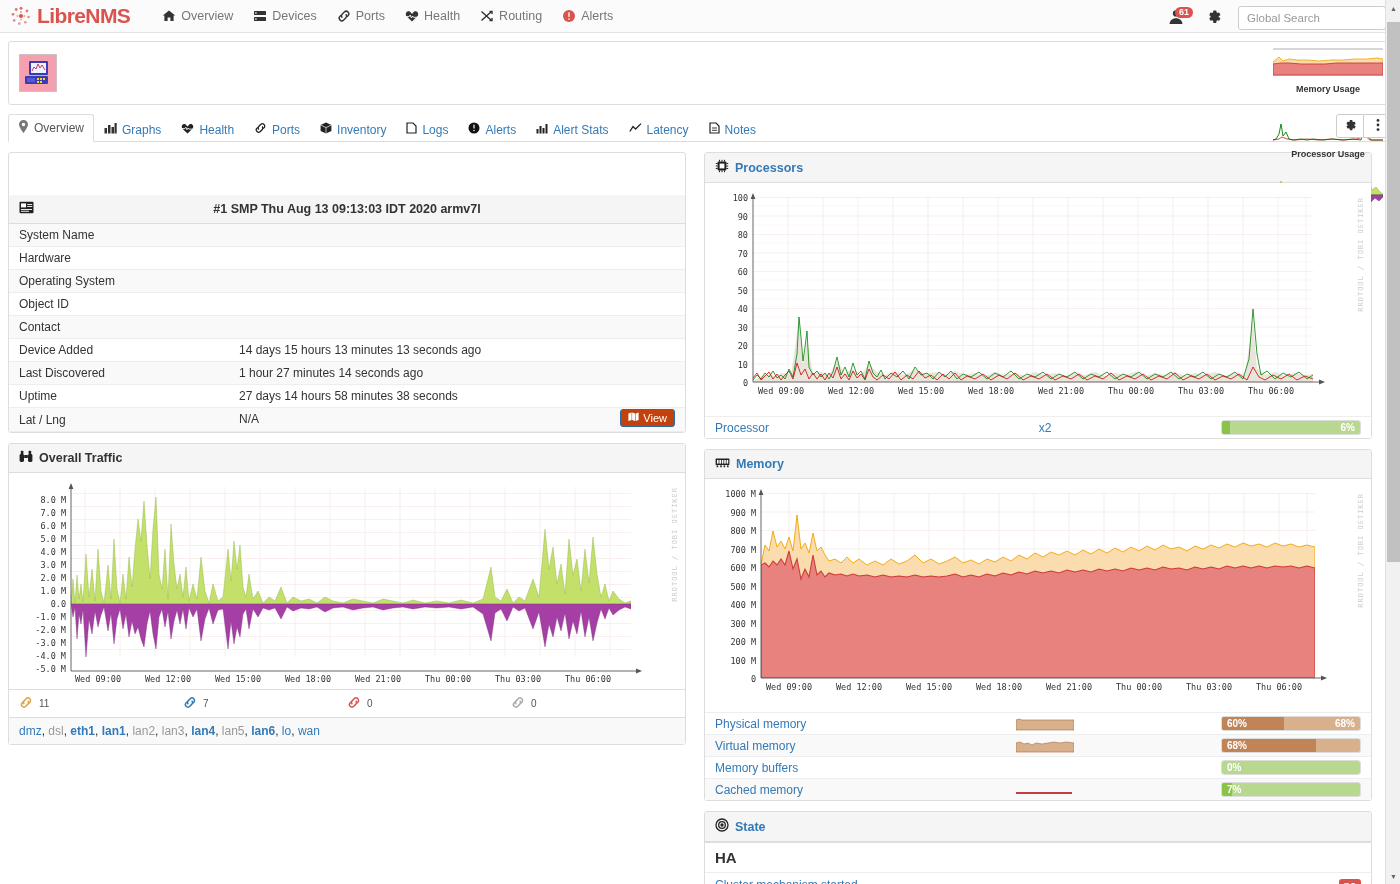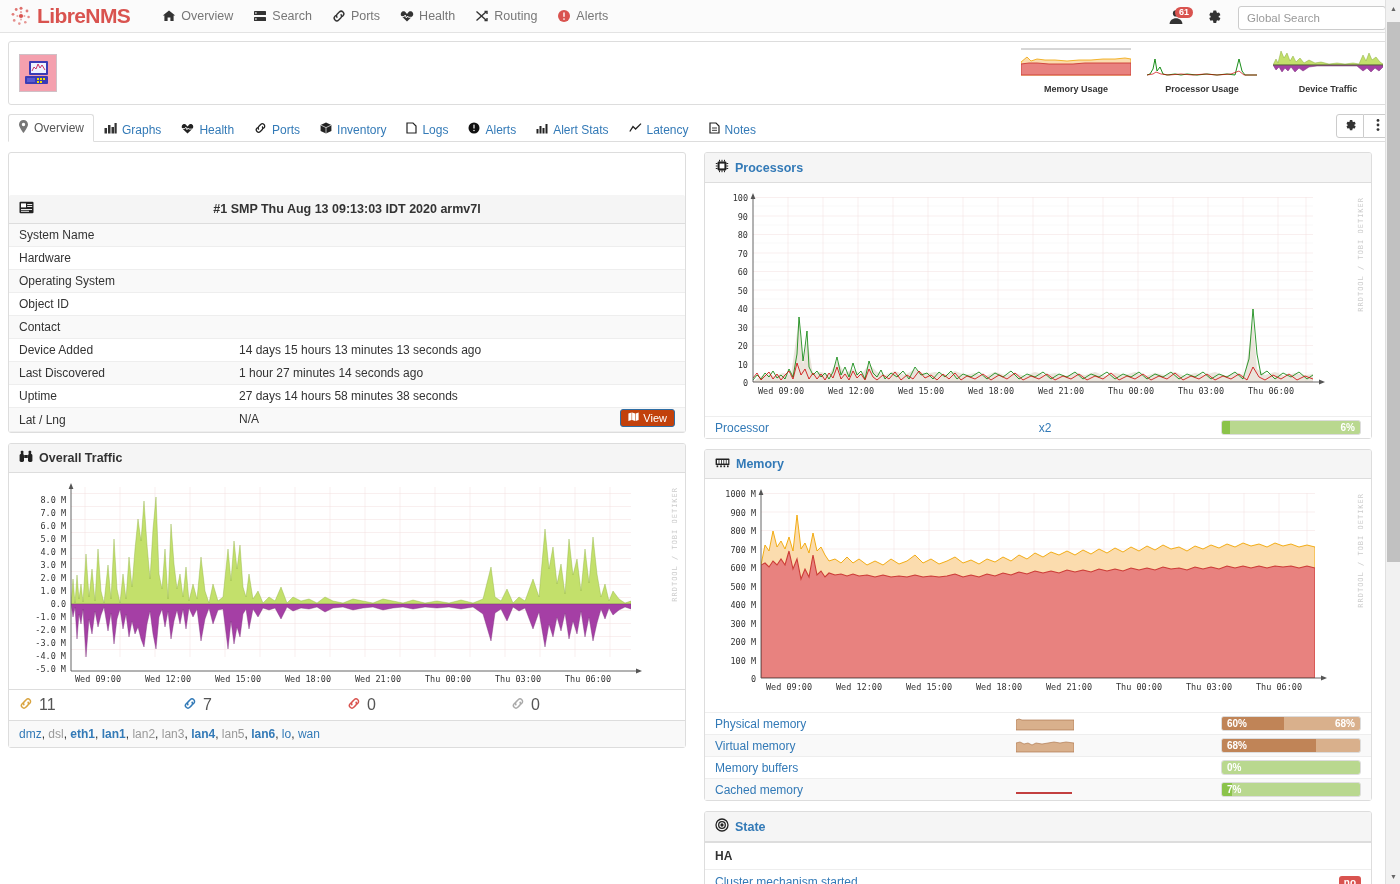--- a/index.html
+++ b/index.html
@@ -74,21 +74,21 @@
     padding:0 10px;
     position:relative;
     margin-bottom:8px;
   }
   .device-icon {
     width:38px; height:38px;
     background:#f4a0ae;
     border:1px solid #cfc0c6;
     display:flex; align-items:center; justify-content:center;
   }
-  .minigraphs { position:absolute; right:8px; top:3px; display:flex; gap:16px; }
+  .minigraphs { position:absolute; right:8px; top:3px; display:flex; gap:16px;flex-direction:column; }
   .minigraph { width:110px; text-align:center; }
   .minigraph-label { font-size:9px; font-weight:bold; color:#333; margin-top:0px; }
 
   
   .tabbar {
     display:flex; align-items:flex-end;
     border-bottom:1px solid #dddddd;
     margin:0 8px;
     position:relative;
     height:29px;
@@ -218,37 +218,37 @@
   }
   .bar-left-label {
     position:absolute; left:5px; top:0; height:100%;
     display:flex; align-items:center;
     font-size:10px; font-weight:bold; color:#ffffff;
   }
 
   
   .ports-counts {
     display:flex; border-top:1px solid #dddddd;
-    padding:6px 10px; font-size:16px; background:#fff;
+    padding:6px 10px; font-size:10px; background:#fff;
   }
   .port-count { width:25%; display:flex; align-items:center; gap:6px; color:#555; }
   .ports-links {
     border-top:1px solid #dddddd;
     padding:6px 10px;
     font-size:12px;
     background:#f9f9f9;
   }
   .ports-links a { color:#337ab7; text-decoration:none; cursor:pointer; }
   .ports-links a.dim { color:#999999; }
   .ports-links a.bold { font-weight:bold; }
 
   
   .state-head-row {
     padding:6px 10px;
-    font-weight:bold; font-size:12px;
+    font-weight:bold; font-size:15px;
     border-top:1px solid #ddd;
     background:#ffffff;
     color:#333;
   }
   .state-row {
     display:flex; align-items:center;
     border-top:1px solid #eeeeee;
     padding:5px 10px;
     font-size:12px;
     background:#ffffff;
@@ -313,21 +313,21 @@
     </div>
     <div class="nav-item">
       <span class="nav-ico">
         <svg width="14" height="14" viewBox="0 0 14 14" fill="#333">
             <rect x="1" y="2" width="12" height="4" rx="0.6"></rect>
             <rect x="1" y="8" width="12" height="4" rx="0.6"></rect>
             <rect x="2.2" y="3.3" width="1.4" height="1.4" fill="#fff"></rect>
             <rect x="2.2" y="9.3" width="1.4" height="1.4" fill="#fff"></rect>
           </svg>
       </span>
-      <span>Search</span>
+      <span>Devices</span>
     </div>
     <div class="nav-item">
       <span class="nav-ico">
         <svg width="14" height="14" viewBox="0 0 14 14" fill="none" stroke="#333" stroke-width="1.4">
             <path d="M5.3 8.7a2.6 2.6 0 010-3.7l2-2a2.6 2.6 0 013.7 3.7L10 7.7"></path>
             <path d="M8.7 5.3a2.6 2.6 0 010 3.7l-2 2a2.6 2.6 0 01-3.7-3.7L4 6.3"></path>
           </svg>
       </span>
       <span>Ports</span>
     </div>

